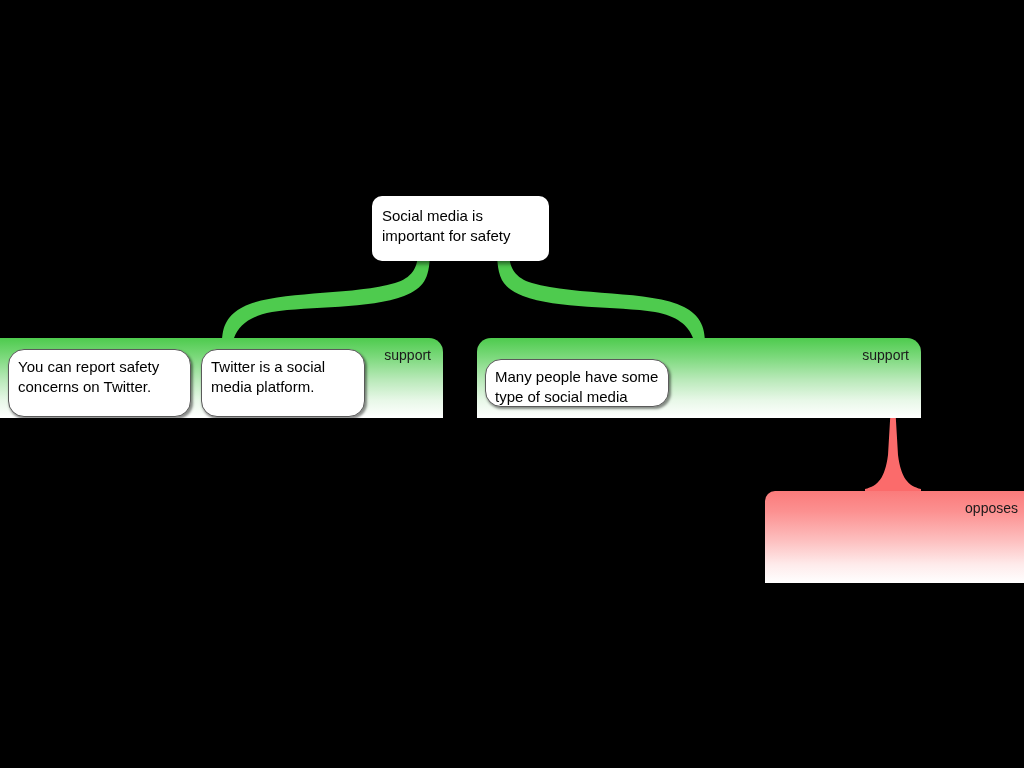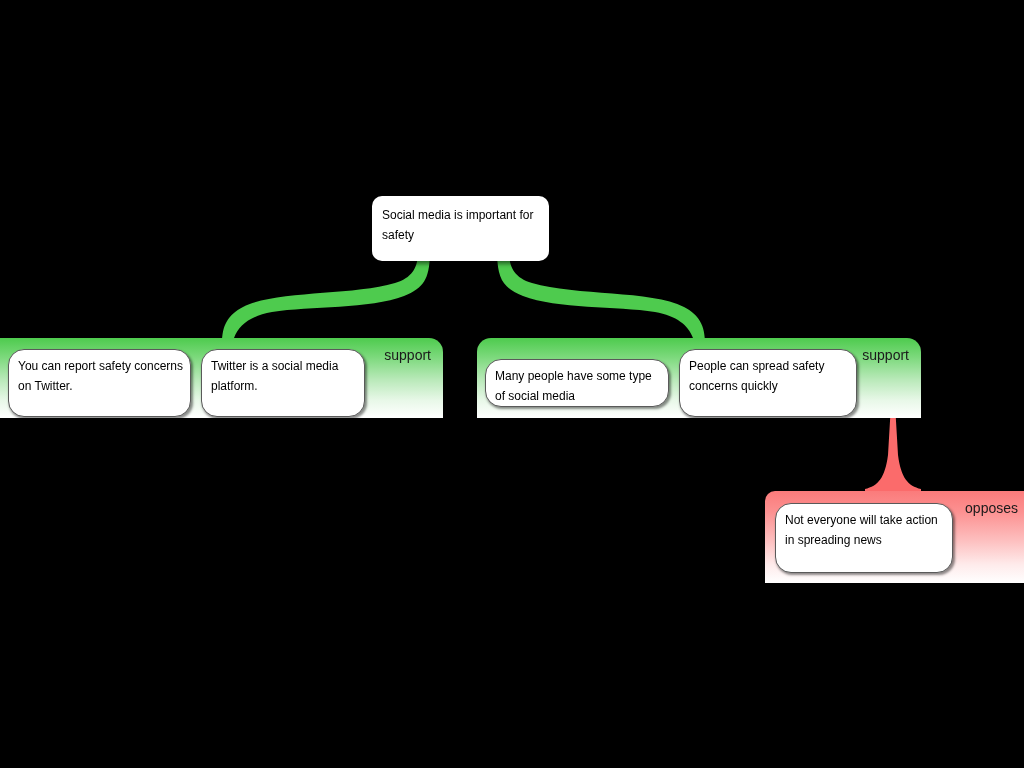--- a/index.html
+++ b/index.html
@@ -64,21 +64,21 @@
     box-sizing: border-box;
     box-shadow: 1.5px 2px 2.5px rgba(0,0,0,0.45);
     z-index: 3;
     display: block;
   }
   .card-text {
     position: absolute;
     left: 9px;
     right: 7px;
     top: 7px;
-    font-size: 12px;
+    font-size: 15px;
     line-height: 19.5px;
     color: #000000;
     font-family: "Liberation Sans", sans-serif;
   }
 
   
   .card-root {
     border: none;
     border-radius: 10px;
     box-shadow: 2px 3px 4px rgba(0,0,0,0.5);
@@ -149,26 +149,20 @@
 
   <div class="group group-support" style="left:477px; top:338px; width:444px; height:80px;">
     <div class="group-bg" style="border-radius:14px 14px 0 0;"></div>
     <div class="group-label" style="right:12px;">support</div>
   </div>
 
   <div class="card" style="left:485px; top:349px; width:184px; height:48px;margin-top:10px;">
     <div class="card-text">Many people have some type of social media</div>
   </div>
 
-  <div class="card" style="left:679px; top:349px; width:178px; height:68px;">
-    <div class="card-text">People can spread safety concerns quickly</div>
-  </div>
 
   <div class="group group-opposes" style="left:765px; top:491px; width:259px; height:92px;">
     <div class="group-bg" style="border-radius:10px 0 0 0;"></div>
     <div class="group-label" style="right:6px;">opposes</div>
   </div>
 
-  <div class="card" style="left:775px; top:503px; width:178px; height:70px;">
-    <div class="card-text">Not everyone will take action in spreading news</div>
-  </div>
 
 </div>
 
 </body></html>

